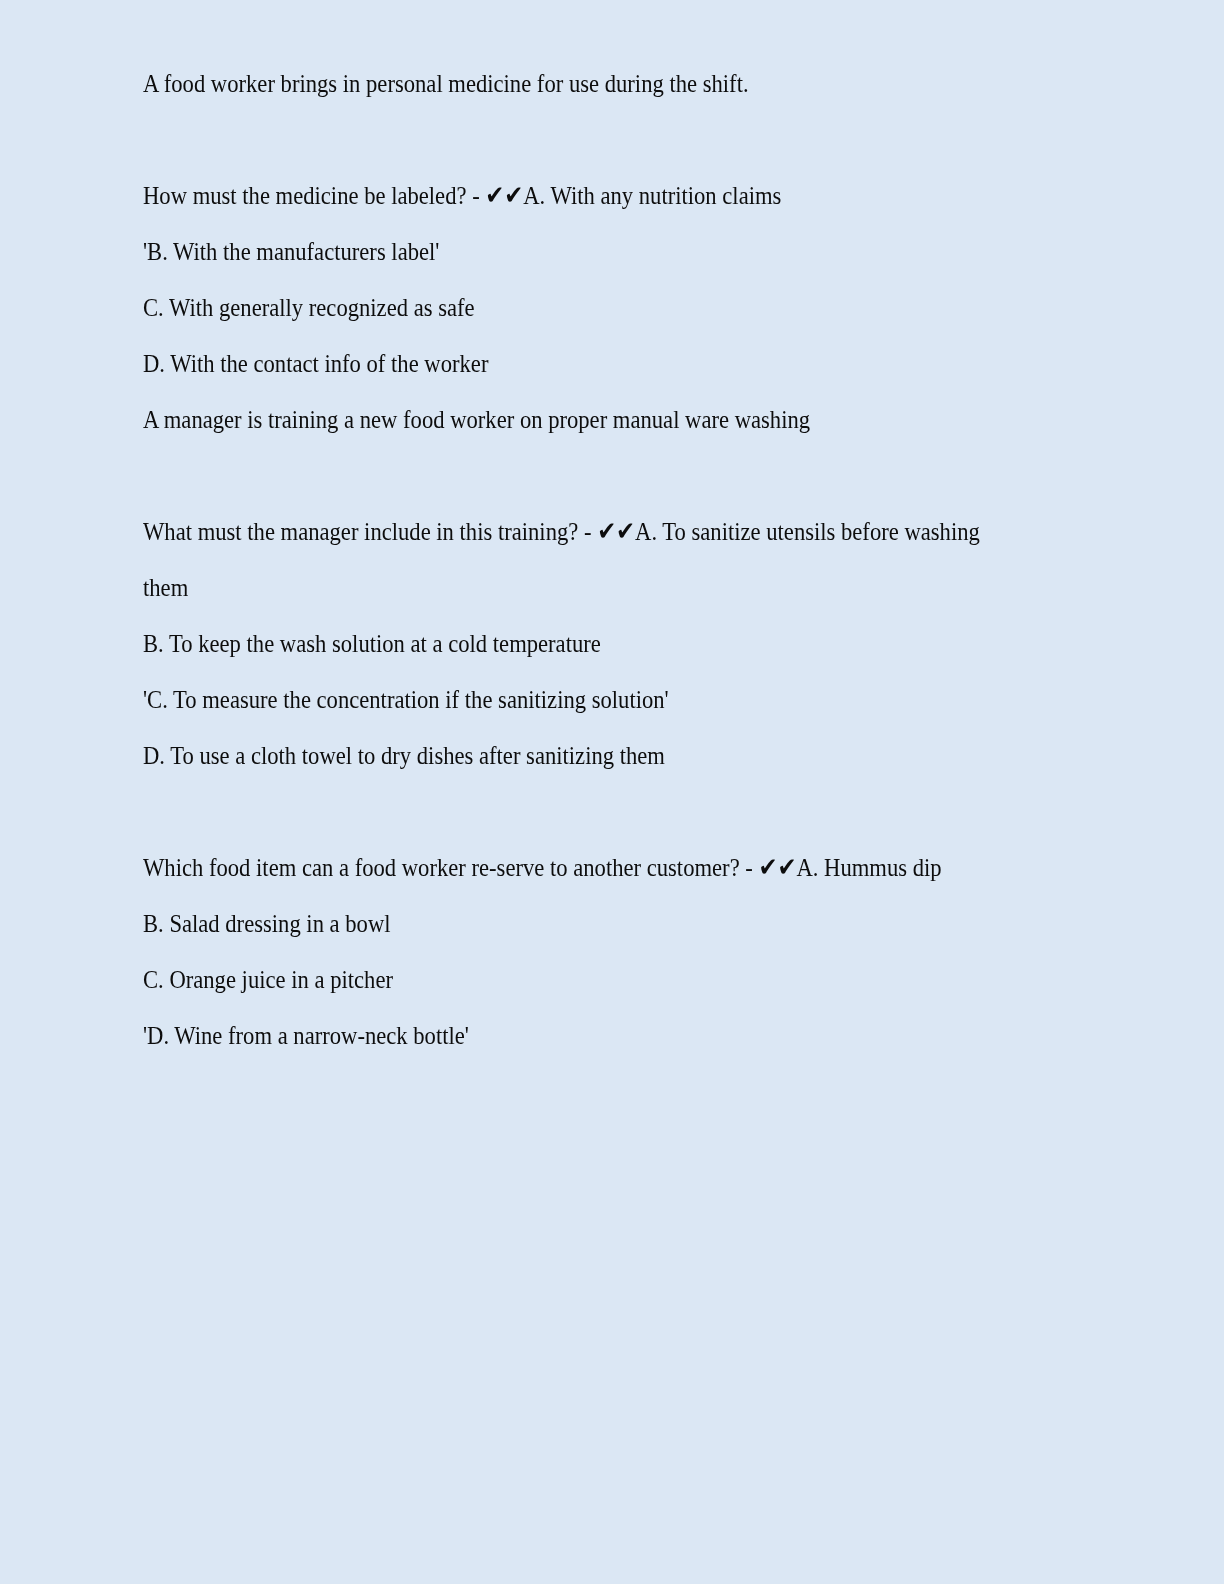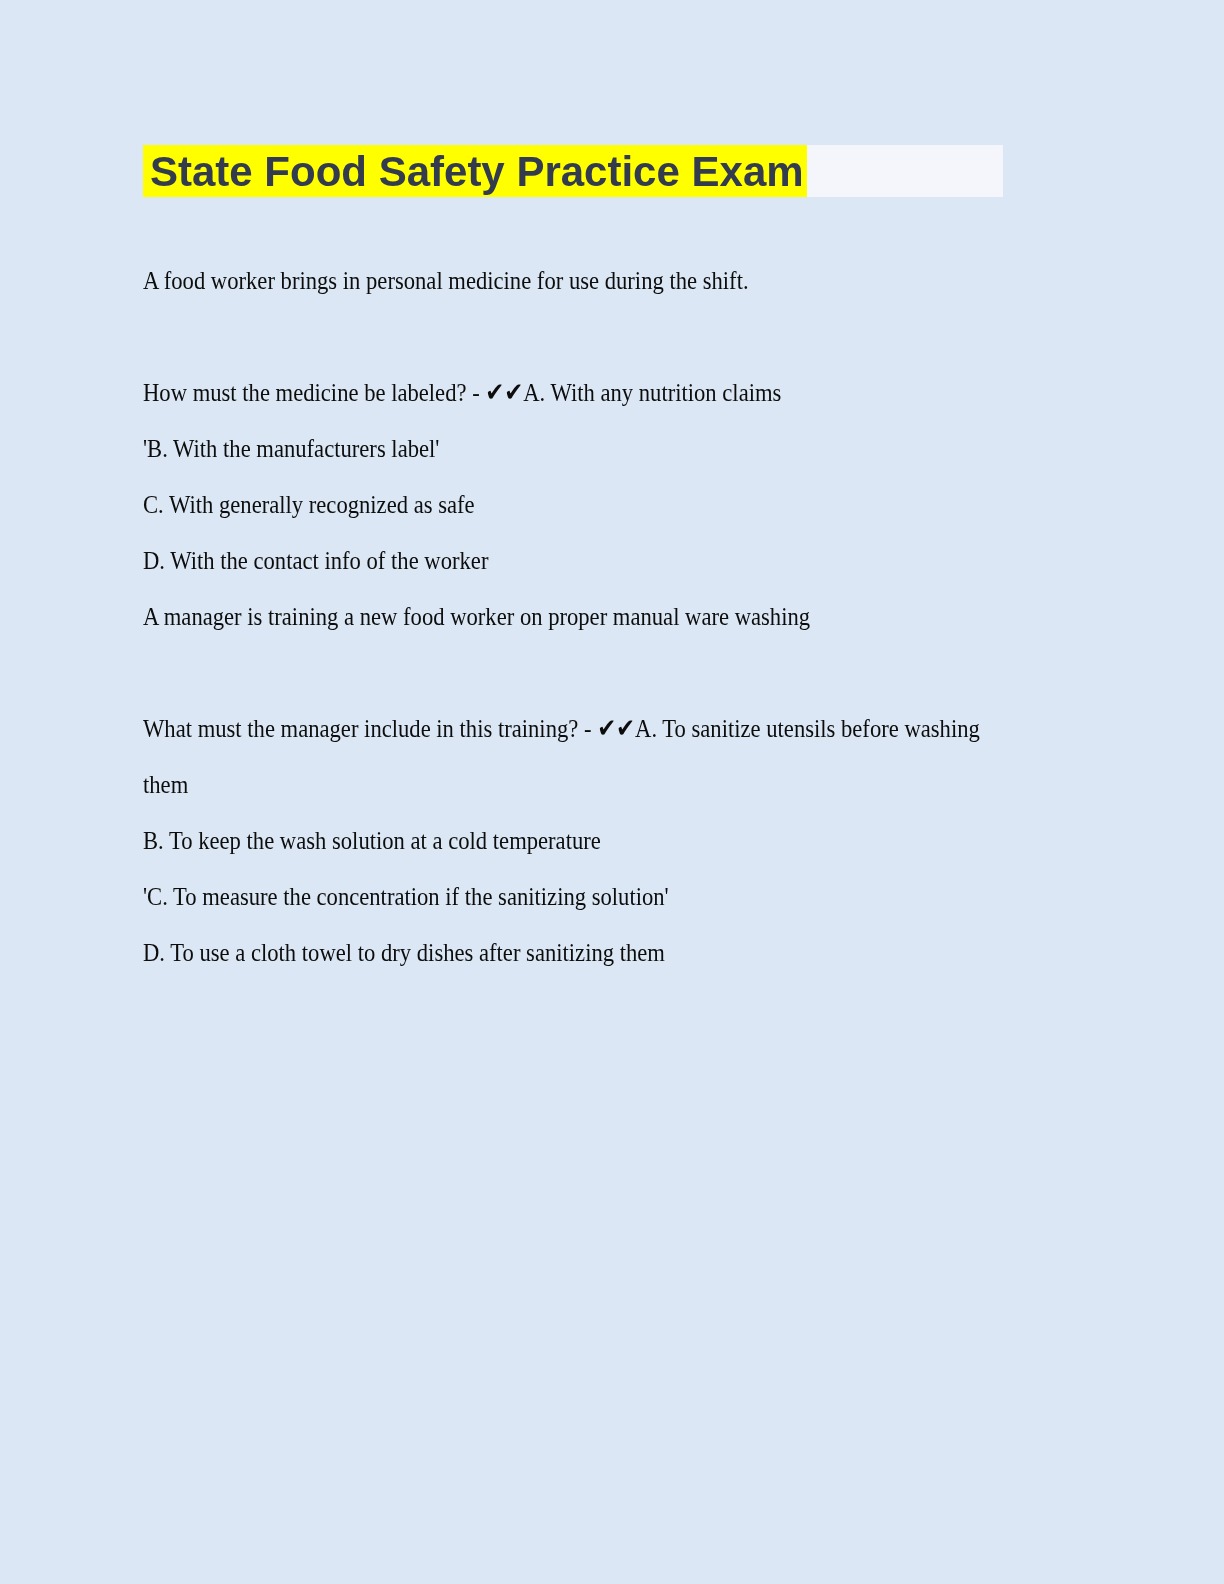--- a/index.html
+++ b/index.html
@@ -60,38 +60,41 @@
   }
   .gap-before {
     margin-top: 56px;
   }
 </style>
 </head>
 <body>
 
 <div class="page">
 
-  <div class="title-row">
-    <span class="title-highlight">State Food Safety Practice Exam</span><span class="title-tail"></span>
-  </div>
 
   <div class="content">
 
     <section>
       <div class="line gap-before">A food worker brings in personal medicine for use during the shift.</div>
       <div class="line gap-before">How must the medicine be labeled? - ✔✔A. With any nutrition claims</div>
       <div class="line">'B. With the manufacturers label'</div>
       <div class="line">C. With generally recognized as safe</div>
       <div class="line">D. With the contact info of the worker</div>
     </section>
 
     <section>
       <div class="line">A manager is training a new food worker on proper manual ware washing</div>
       <div class="line gap-before">What must the manager include in this training? - ✔✔A. To sanitize utensils before washing</div>
       <div class="line">them</div>
       <div class="line">B. To keep the wash solution at a cold temperature</div>
       <div class="line">'C. To measure the concentration if the sanitizing solution'</div>
       <div class="line">D. To use a cloth towel to dry dishes after sanitizing them</div>
     </section>
 
+    <section>
+      <div class="line gap-before">Which food item can a food worker re-serve to another customer? - ✔✔A. Hummus dip</div>
+      <div class="line">B. Salad dressing in a bowl</div>
+      <div class="line">C. Orange juice in a pitcher</div>
+      <div class="line">'D. Wine from a narrow-neck bottle'</div>
+    </section>
 
   </div>
 </div>
 
 </body></html>

